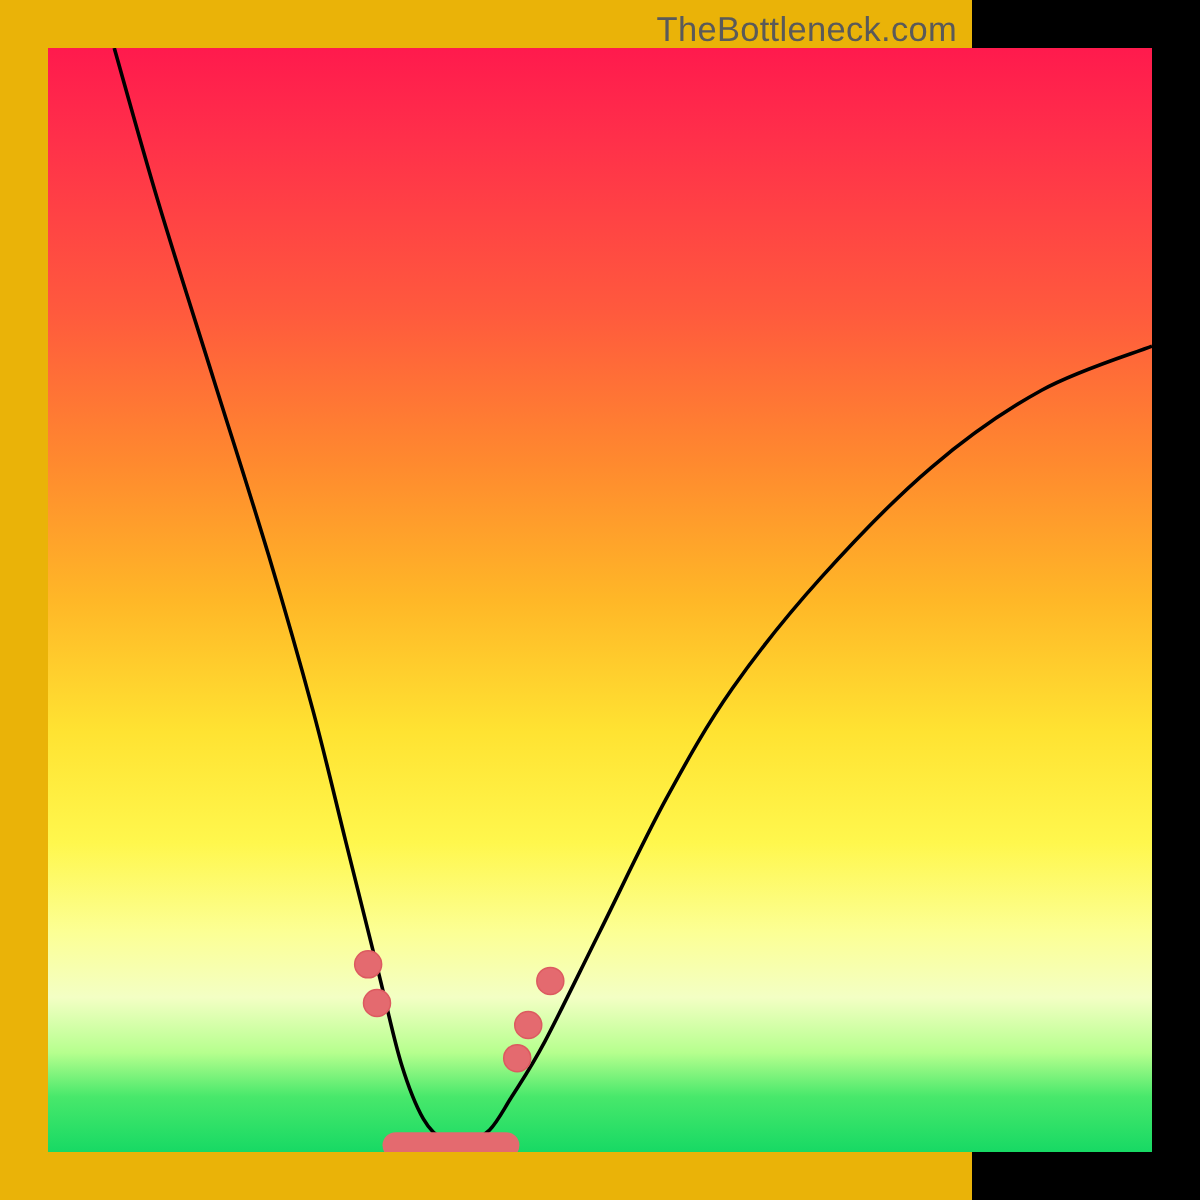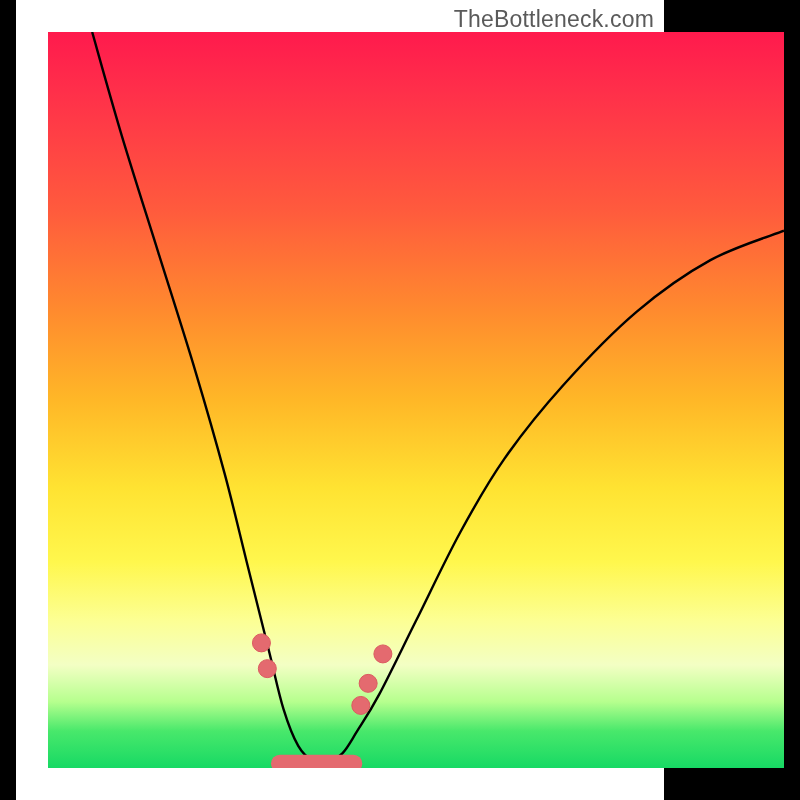--- a/index.html
+++ b/index.html
@@ -7,24 +7,24 @@
     padding: 0;
     width: 800px;
     height: 800px;
     background: #000000;
     overflow: hidden;
     font-family: Arial, Helvetica, sans-serif;
   }
   .frame {
     position: absolute;
     top: 0;
-    left: 16px;
+    left: 0;
     width: 648px;
     height: 800px;
-    background: #ffffff;
+    background: #eab308;
   }
   .plot-area {
     position: absolute;
     top: 32px;
     left: 32px;
     width: 736px;
     height: 736px;
     
     background: linear-gradient(
       to bottom,

